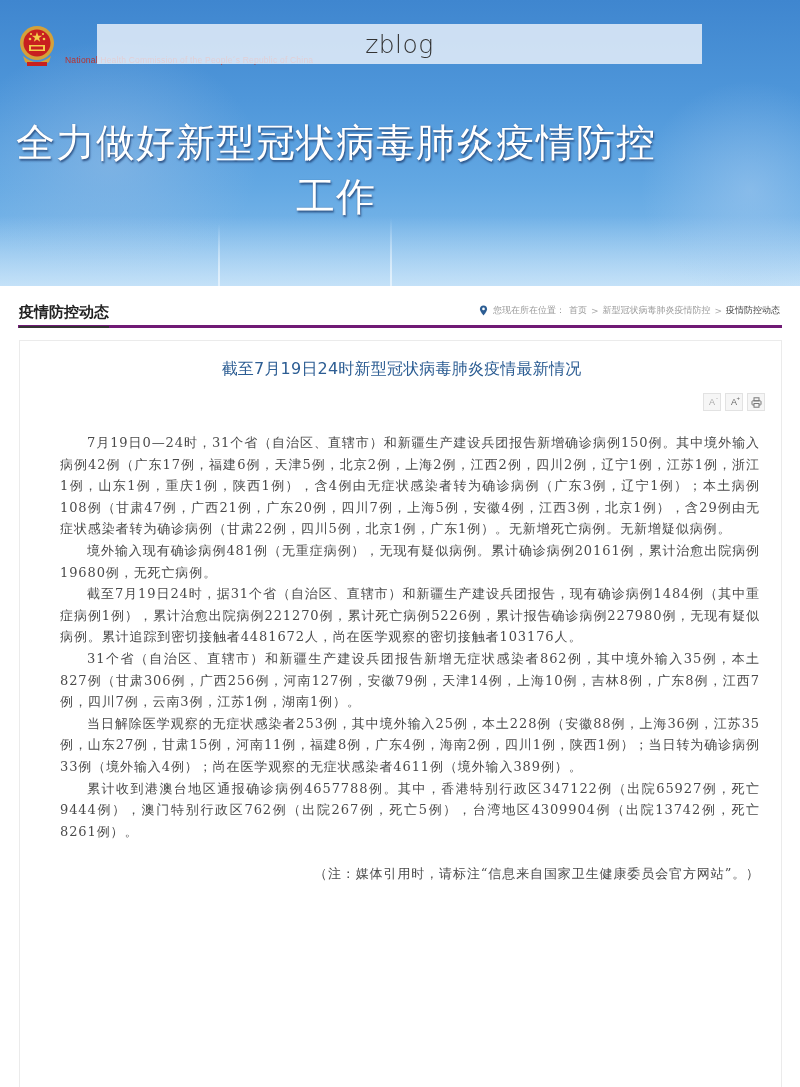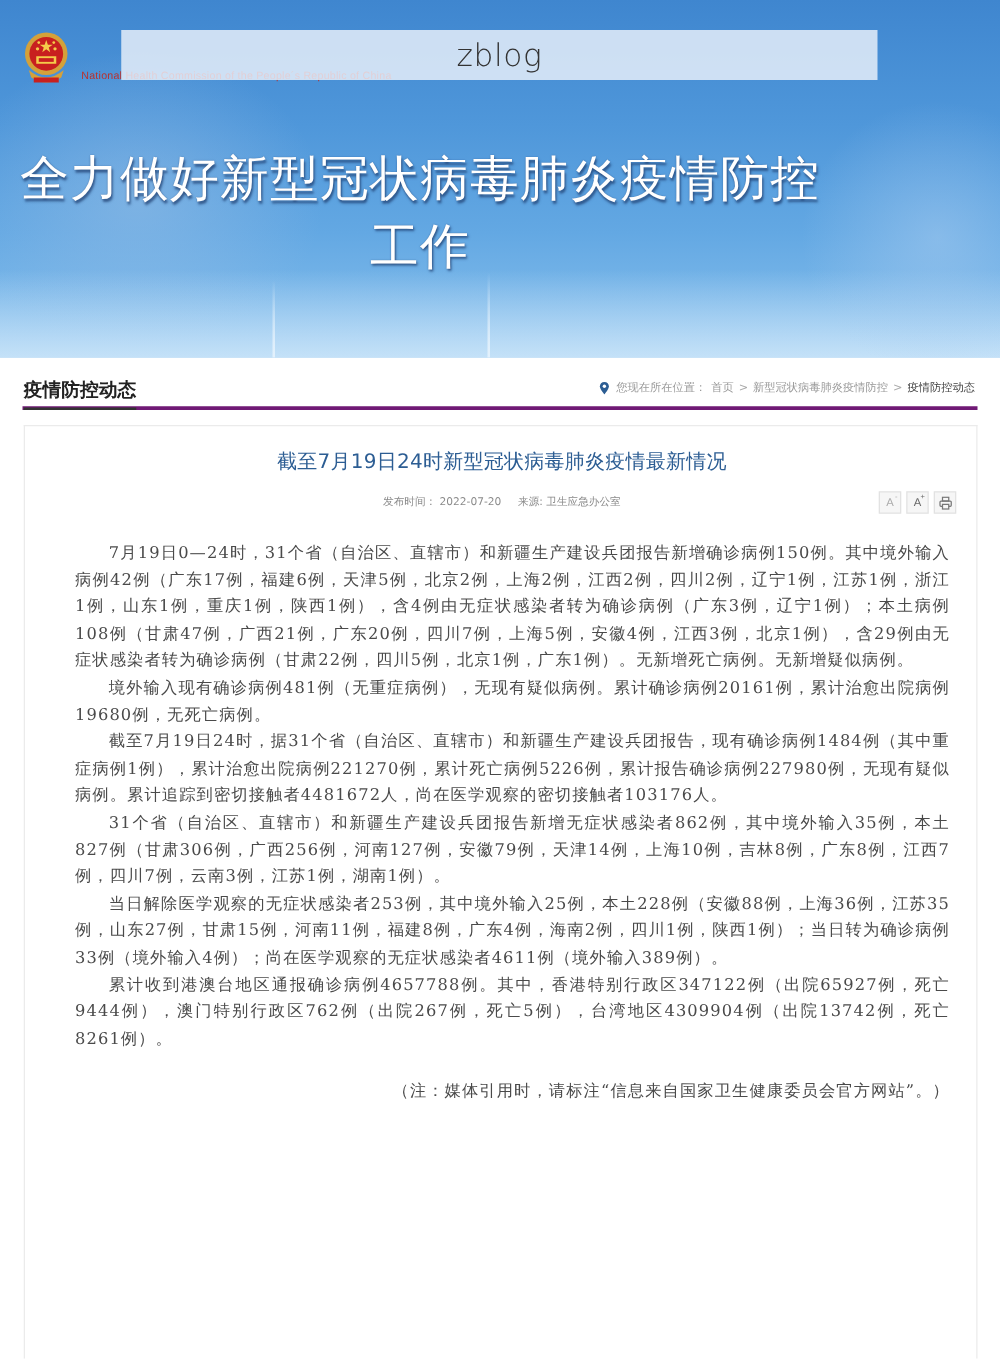--- a/index.html
+++ b/index.html
@@ -136,27 +136,20 @@
     <a>首页</a>
     <span class="sep">&gt;</span>
     <a>新型冠状病毒肺炎疫情防控</a>
     <span class="sep">&gt;</span>
     <a class="current">疫情防控动态</a>
   </div>
 </div>
 
 <div class="article">
   <h1 class="article-title" style="font-weight:normal;">截至7月19日24时新型冠状病毒肺炎疫情最新情况</h1>
-  <div class="article-meta">
-    <span>发布时间：</span>
-    <span>2022-07-20</span>
-    <span class="gap"></span>
-    <span>来源:</span>
-    <span>卫生应急办公室</span>
-  </div>
   <div class="tools">
     <div class="tool-btn dim">
       <span>A</span>
       <sup>-</sup>
     </div>
     <div class="tool-btn">
       <span>A</span>
       <sup>+</sup>
     </div>
     <div class="tool-btn">

